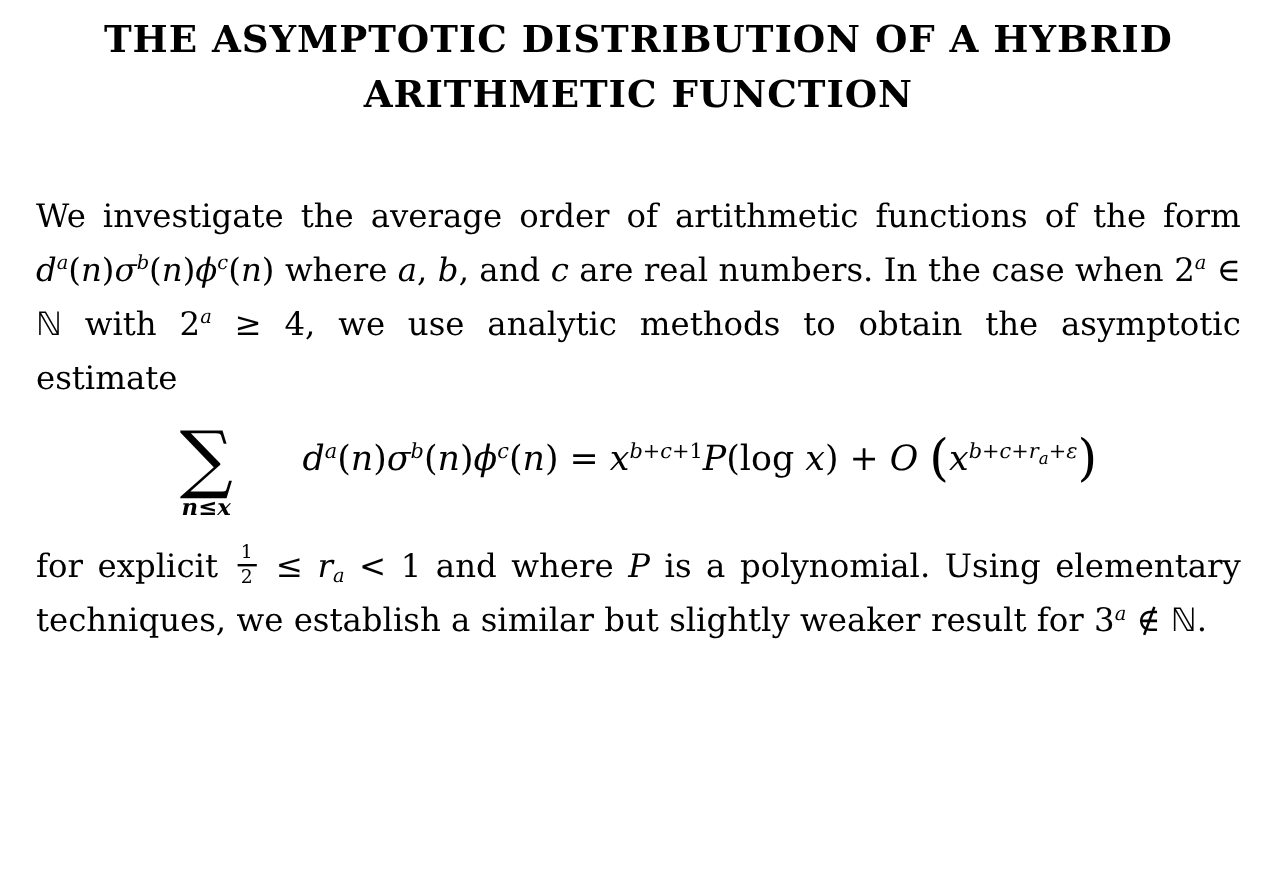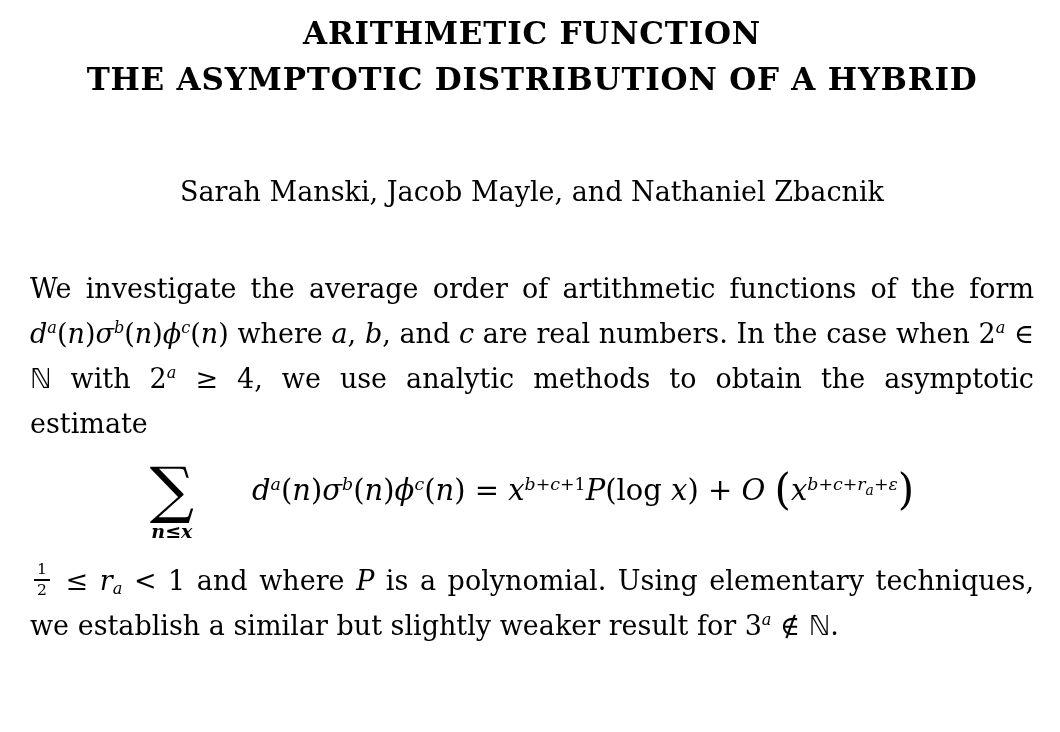--- a/index.html
+++ b/index.html
@@ -96,34 +96,33 @@
     font-weight: bold;
   }
   .eq-body { white-space: nowrap; margin-left: 48px; }
 </style>
 </head>
 <body>
 
 <div class="page">
 
   <div class="paper-title">
+    <div>THE ASYMPTOTIC DISTRIBUTION OF A HYBRID</div>
     <div>ARITHMETIC FUNCTION</div>
-    <div>THE ASYMPTOTIC DISTRIBUTION OF A HYBRID</div>
   </div>
 
-  <div class="authors">Sarah Manski, Jacob Mayle, and Nathaniel Zbacnik</div>
 
   <div class="body-par par-1"><span>We investigate the average order of artithmetic functions of the form </span><span class="it">d</span><sup><span class="it">a</span></sup><span>(</span><span class="it">n</span><span>)</span><span class="it">σ</span><sup><span class="it">b</span></sup><span>(</span><span class="it">n</span><span>)</span><span class="it">ϕ</span><sup><span class="it">c</span></sup><span>(</span><span class="it">n</span><span>)</span><span> where </span><span class="it">a</span><span>, </span><span class="it">b</span><span>, and </span><span class="it">c</span><span> are real numbers. In the case when 2</span><sup><span class="it">a</span></sup><span> ∈ </span><span class="bb">ℕ</span><span> with 2</span><sup><span class="it">a</span></sup><span> ≥ 4, we use analytic methods to obtain the asymptotic estimate</span></div>
 
   <div class="equation-row">
     <span class="sum">
       <span class="sigma">∑</span>
       <span class="sum-limits"><span class="it">n</span><span>≤</span><span class="it">x</span></span>
     </span>
     <span class="eq-body"><span class="it">d</span><sup><span class="it">a</span></sup><span>(</span><span class="it">n</span><span>)</span><span class="it">σ</span><sup><span class="it">b</span></sup><span>(</span><span class="it">n</span><span>)</span><span class="it">ϕ</span><sup><span class="it">c</span></sup><span>(</span><span class="it">n</span><span>)</span><span> = </span><span class="it">x</span><sup><span class="it">b</span><span>+</span><span class="it">c</span><span>+1</span></sup><span class="it">P</span><span>(log </span><span class="it">x</span><span>) + </span><span class="it">O</span><span> </span><span class="bigp">(</span><span class="it">x</span><sup><span class="it">b</span><span>+</span><span class="it">c</span><span>+</span><span class="it">r</span><sub><span class="it">a</span></sub><span>+</span><span class="it">ε</span></sup><span class="bigp">)</span></span>
   </div>
 
-  <div class="body-par par-2"><span class="frac">
+  <div class="body-par par-2"><span>for explicit </span><span class="frac">
         <span class="num">1</span>
         <span class="den">2</span>
       </span><span> ≤ </span><span class="it">r</span><sub><span class="it">a</span></sub><span> &lt; 1 and where </span><span class="it">P</span><span> is a polynomial. Using elementary techniques, we establish a similar but slightly weaker result for 3</span><sup><span class="it">a</span></sup><span> ∉ </span><span class="bb">ℕ</span><span>.</span></div>
 
 </div>
 
 </body></html>

